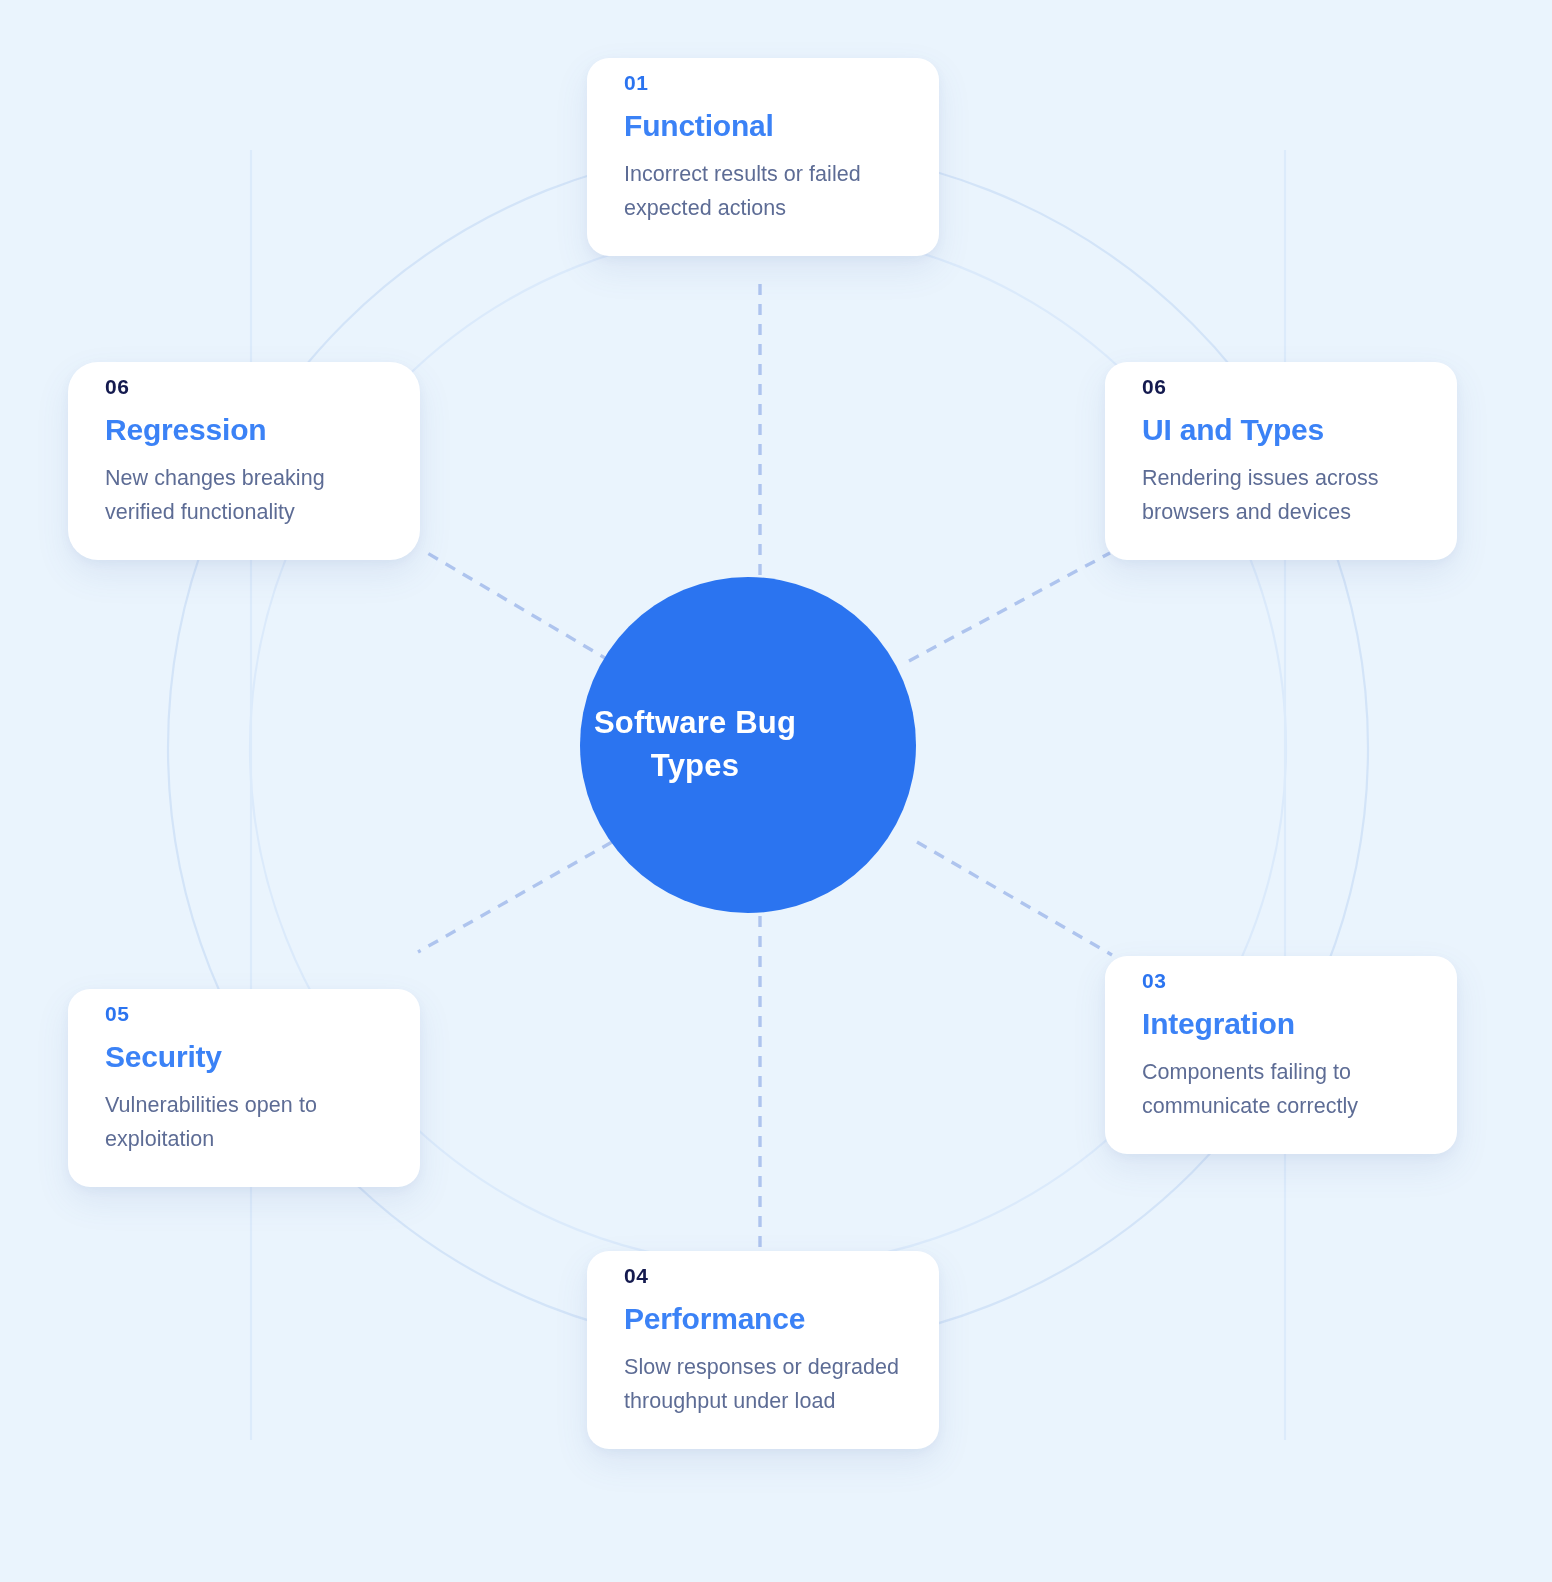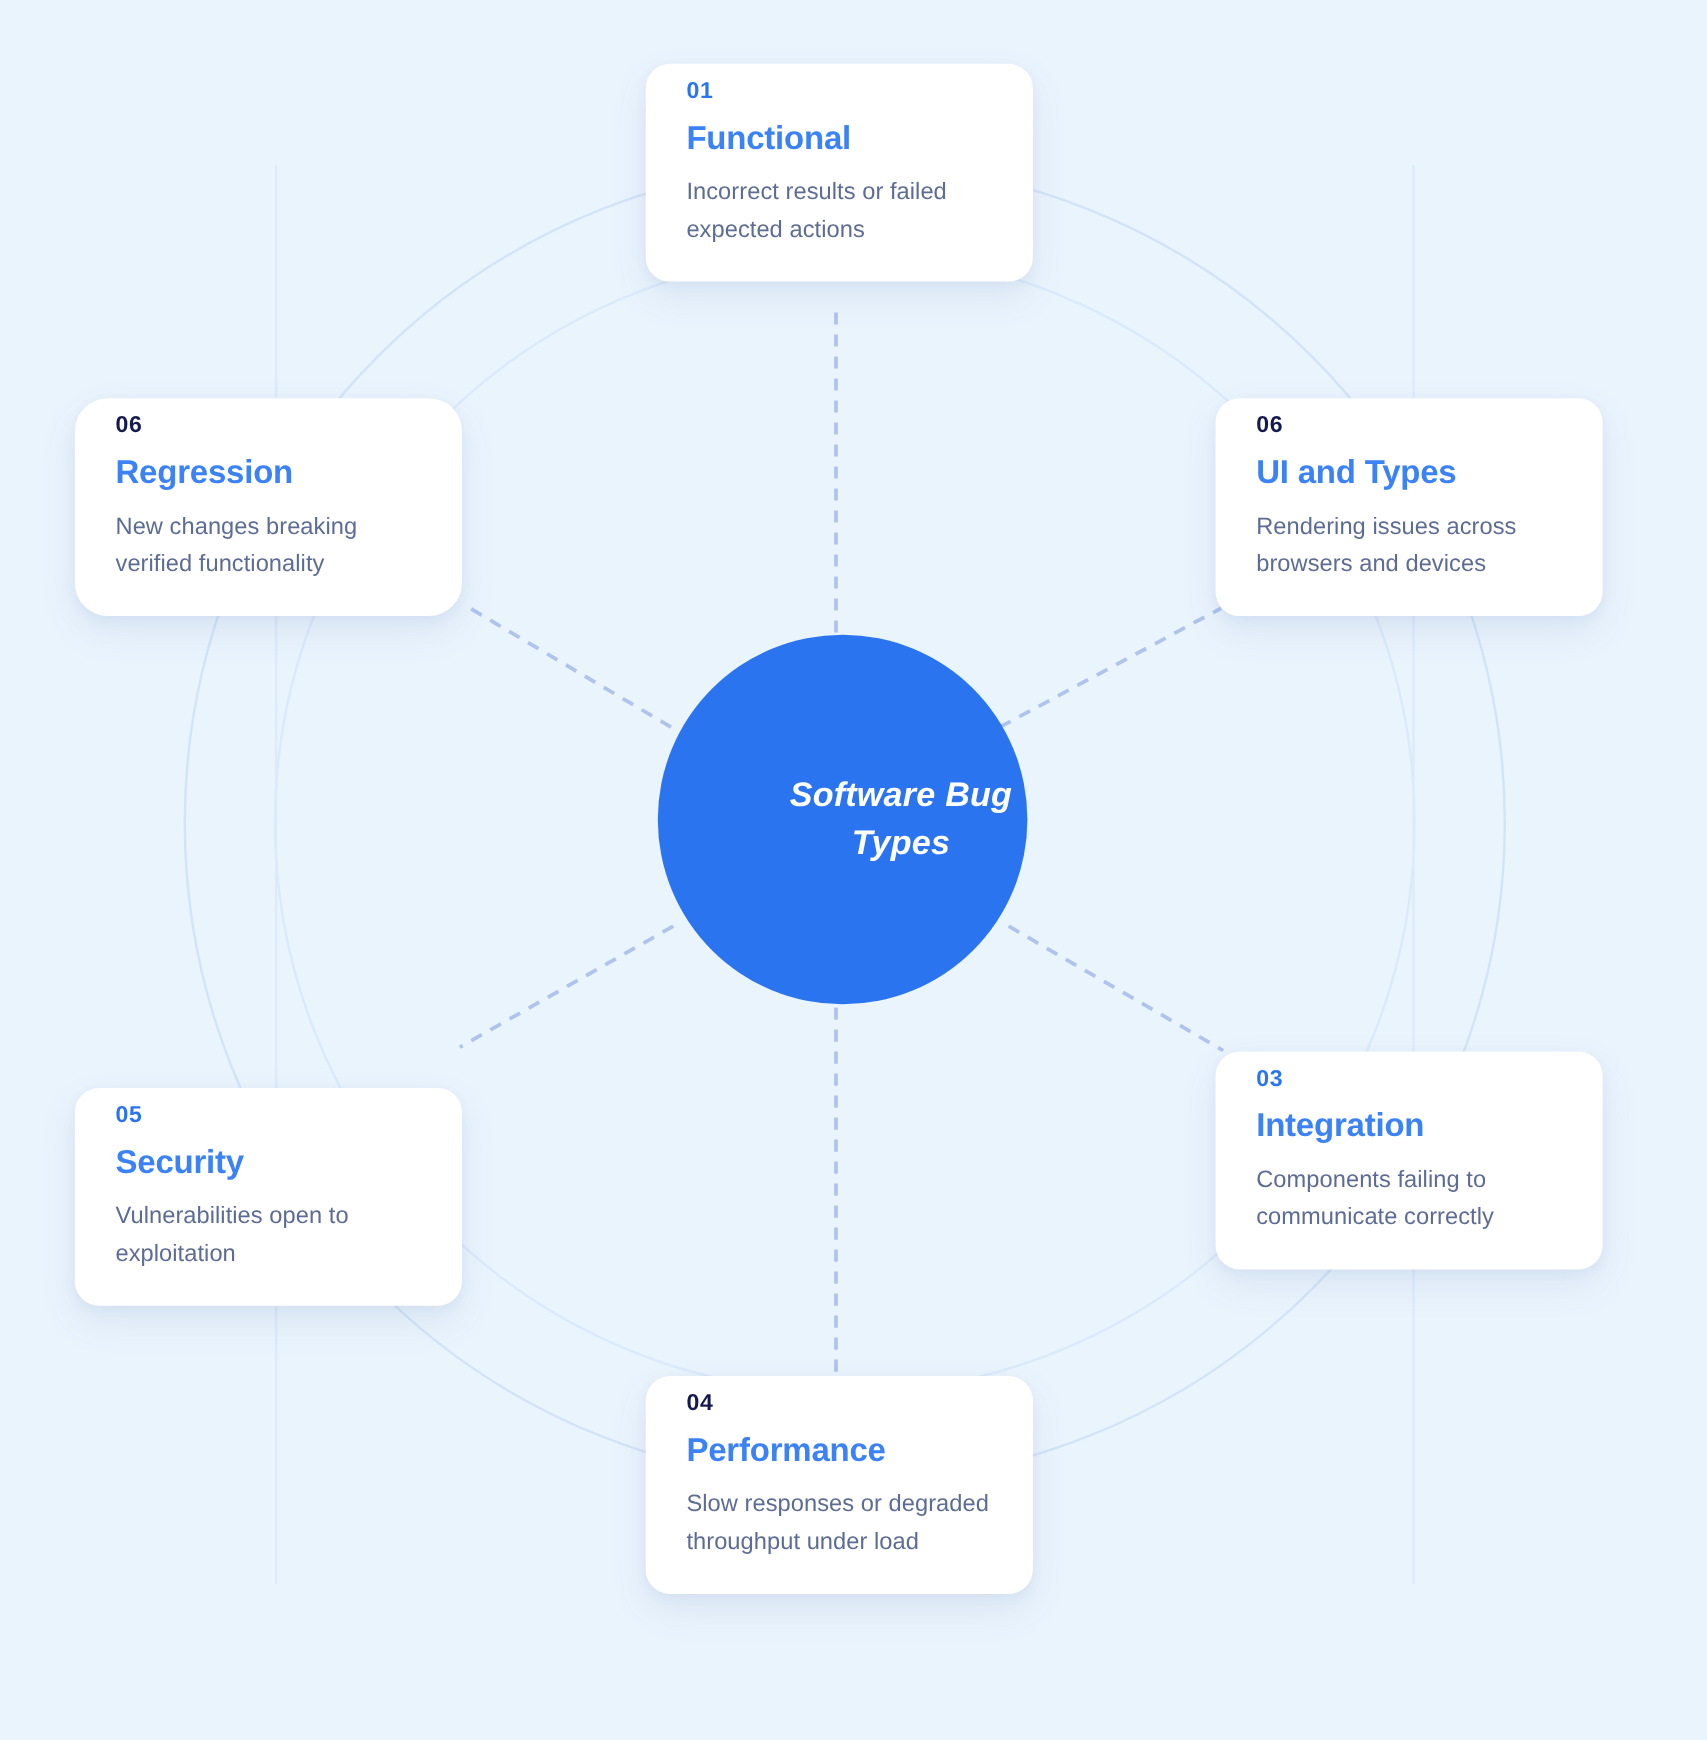--- a/index.html
+++ b/index.html
@@ -24,32 +24,31 @@
     left: 0;
     top: 0;
     width: 1552px;
     height: 1582px;
     pointer-events: none;
   }
 
   
   .hub {
     position: absolute;
-    left: 598px;
+    left: 580px;
     top: 577px;
     width: 336px;
     height: 336px;
     border-radius: 50%;
     background: #2b74f0;
     display: flex;
     align-items: center;
-    justify-content: flex-end;
+    justify-content: flex-start;
     text-align: center;
     box-sizing: border-box;
-    font-style: italic;
   }
   .hub-label {
     color: #ffffff;
     font-size: 31px;
     font-weight: bold;
     line-height: 1.38;
     letter-spacing: 0.2px;
     max-width: 230px;
   }
 

